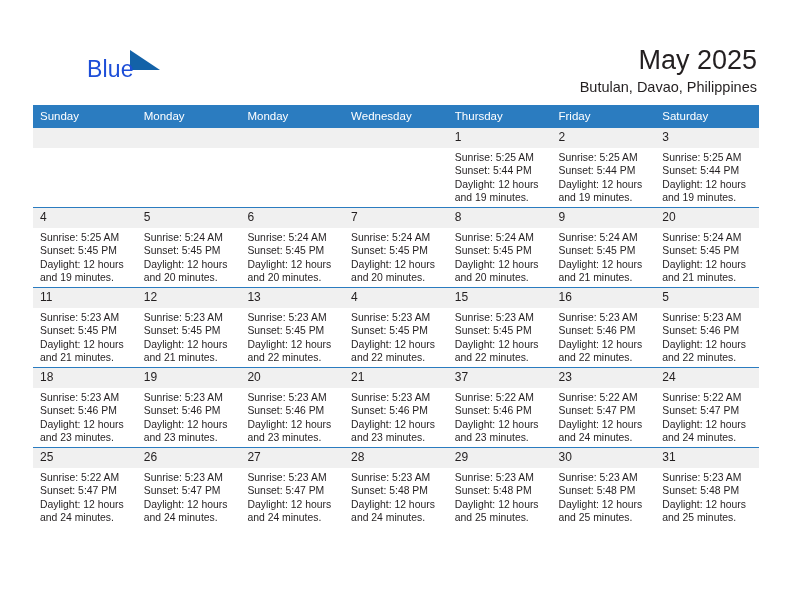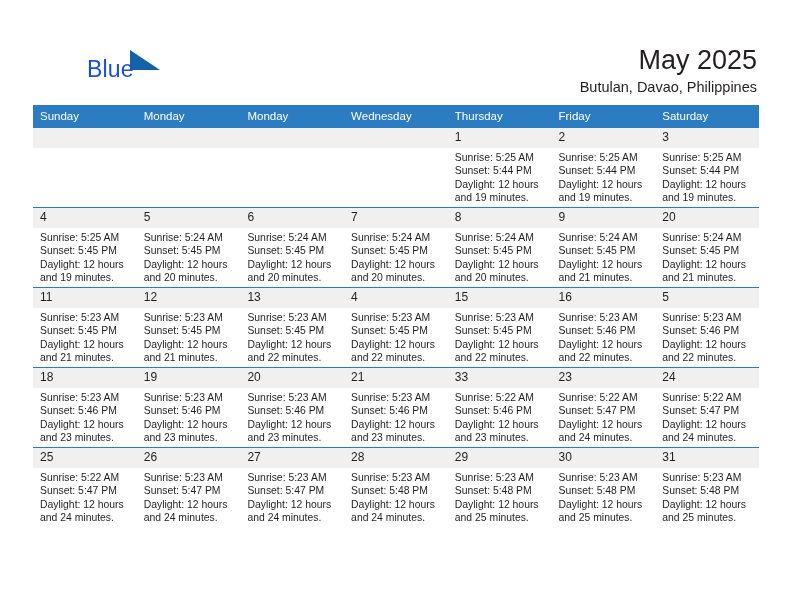--- a/index.html
+++ b/index.html
@@ -374,21 +374,21 @@
         <td>
           <span class="daynum">21</span>
           <div class="cell-body">
             <div>Sunrise: 5:23 AM</div>
             <div>Sunset: 5:46 PM</div>
             <div>Daylight: 12 hours</div>
             <div>and 23 minutes.</div>
           </div>
         </td>
         <td>
-          <span class="daynum">33</span>
+          <span class="daynum">37</span>
           <div class="cell-body">
             <div>Sunrise: 5:22 AM</div>
             <div>Sunset: 5:46 PM</div>
             <div>Daylight: 12 hours</div>
             <div>and 23 minutes.</div>
           </div>
         </td>
         <td>
           <span class="daynum">23</span>
           <div class="cell-body">

